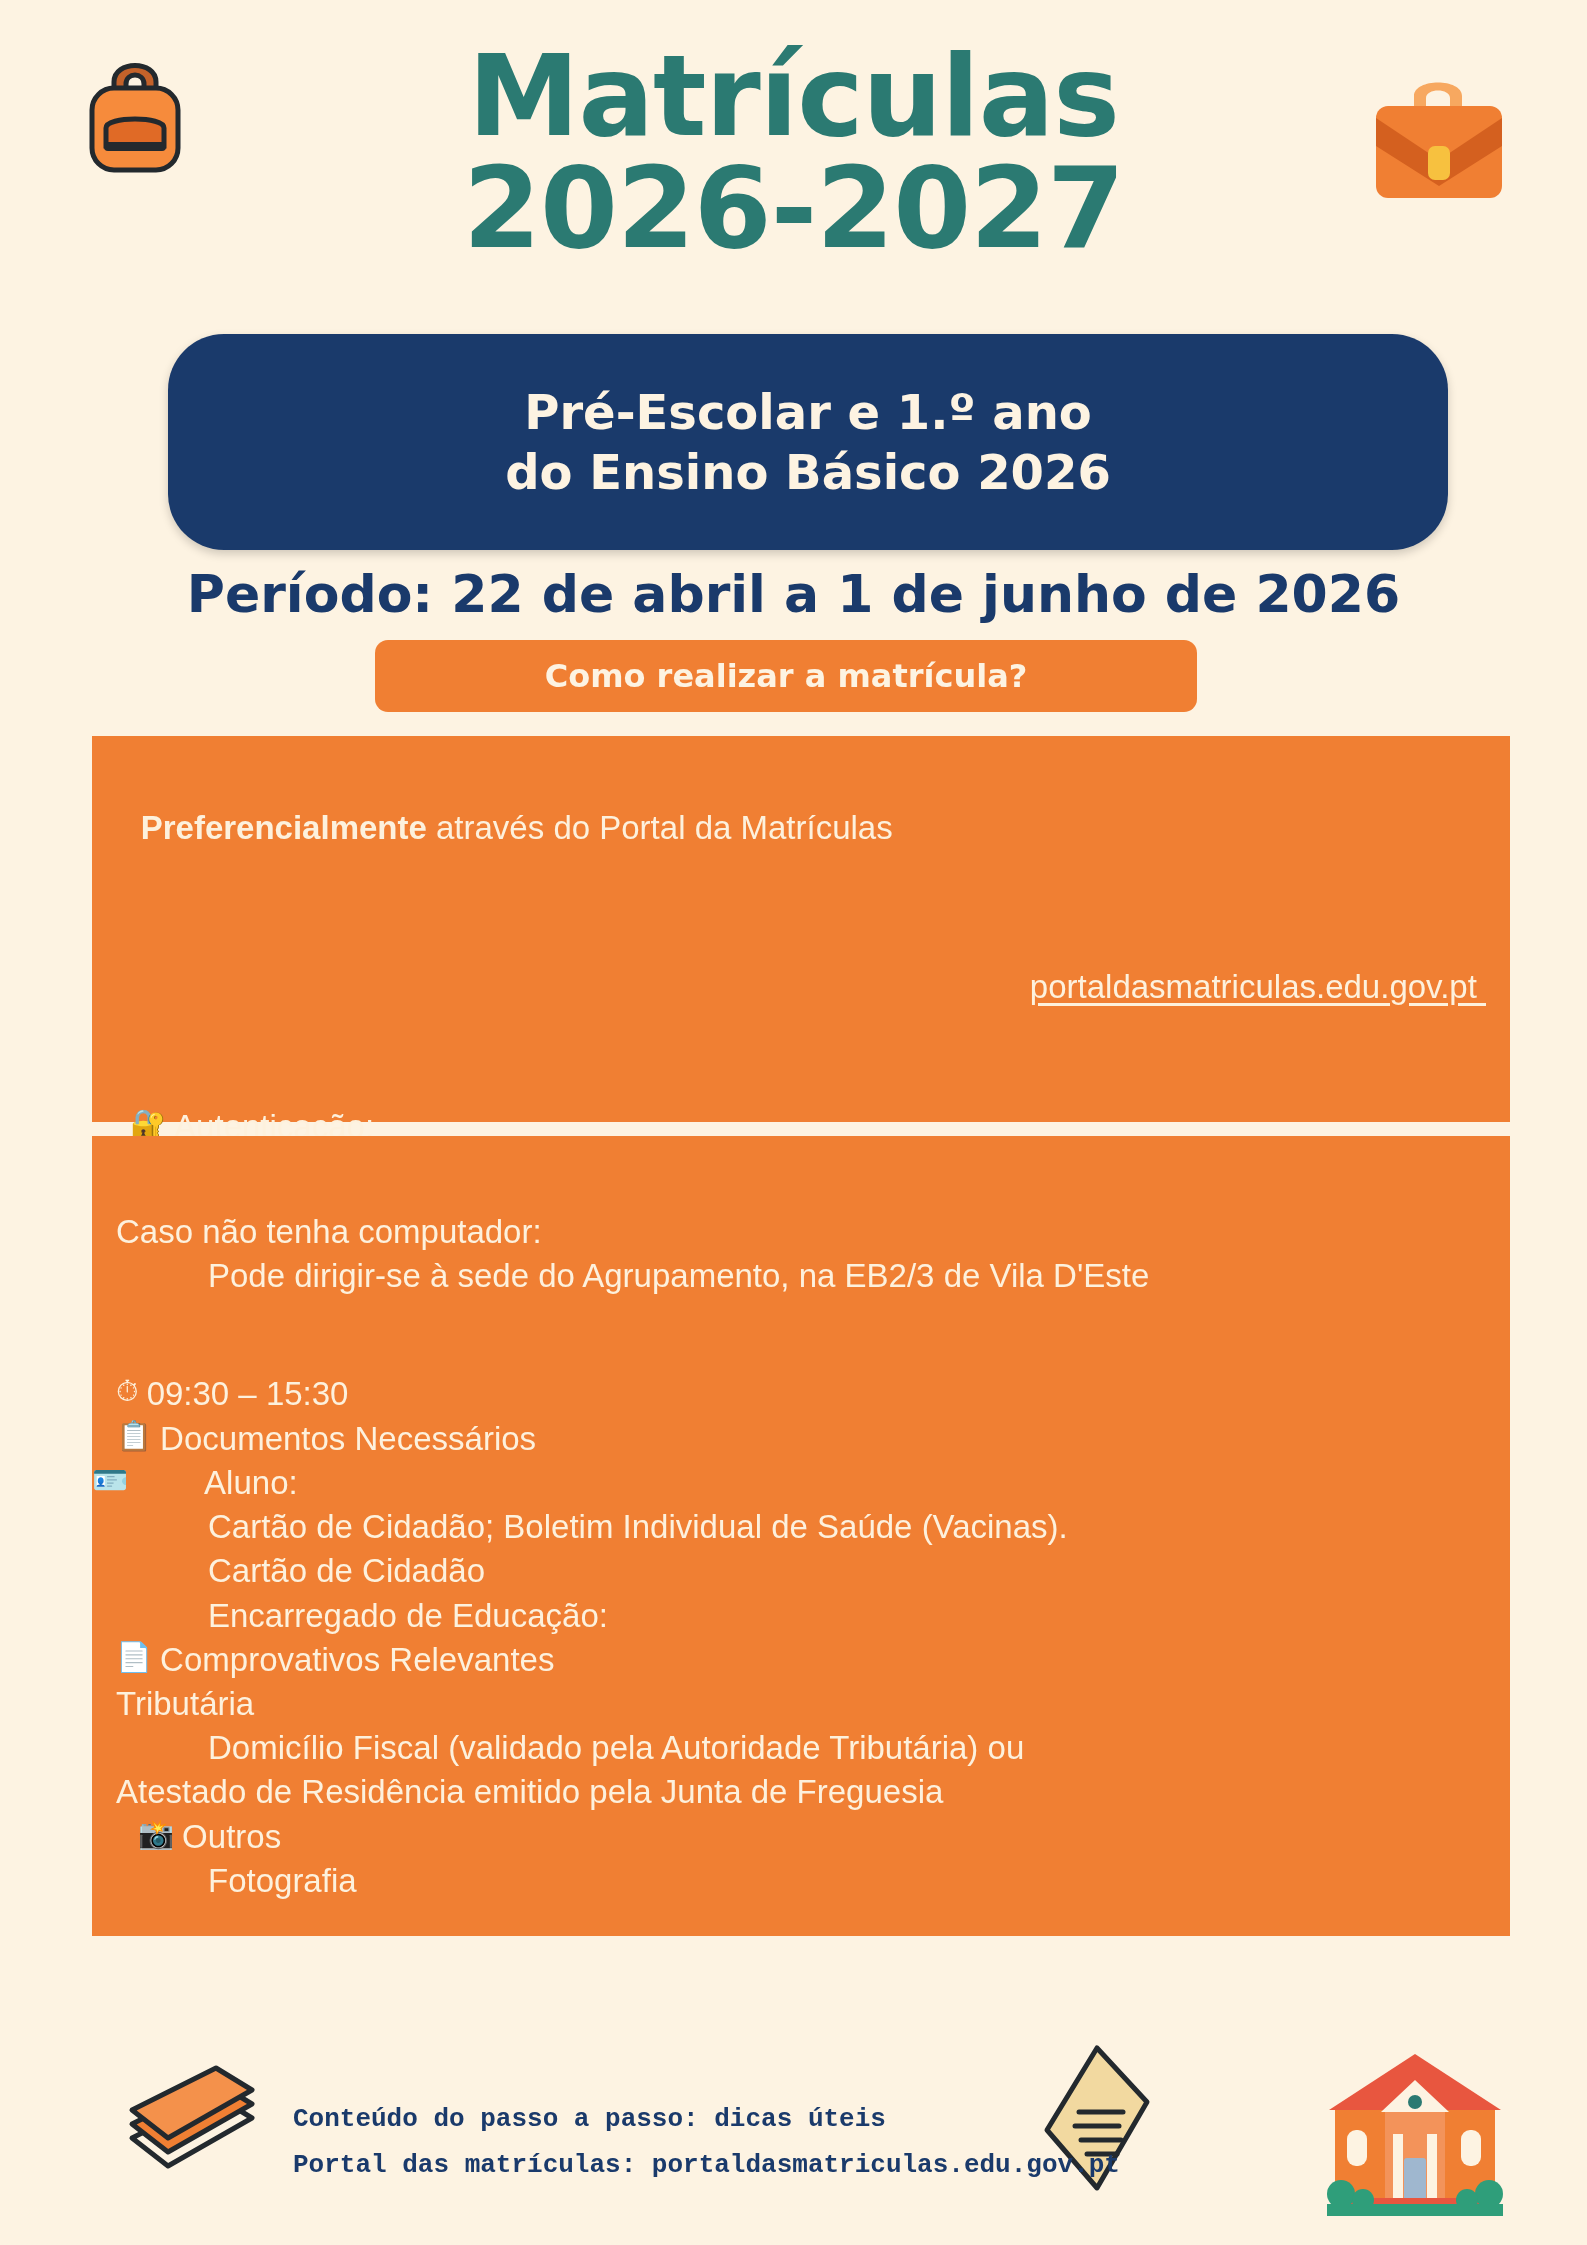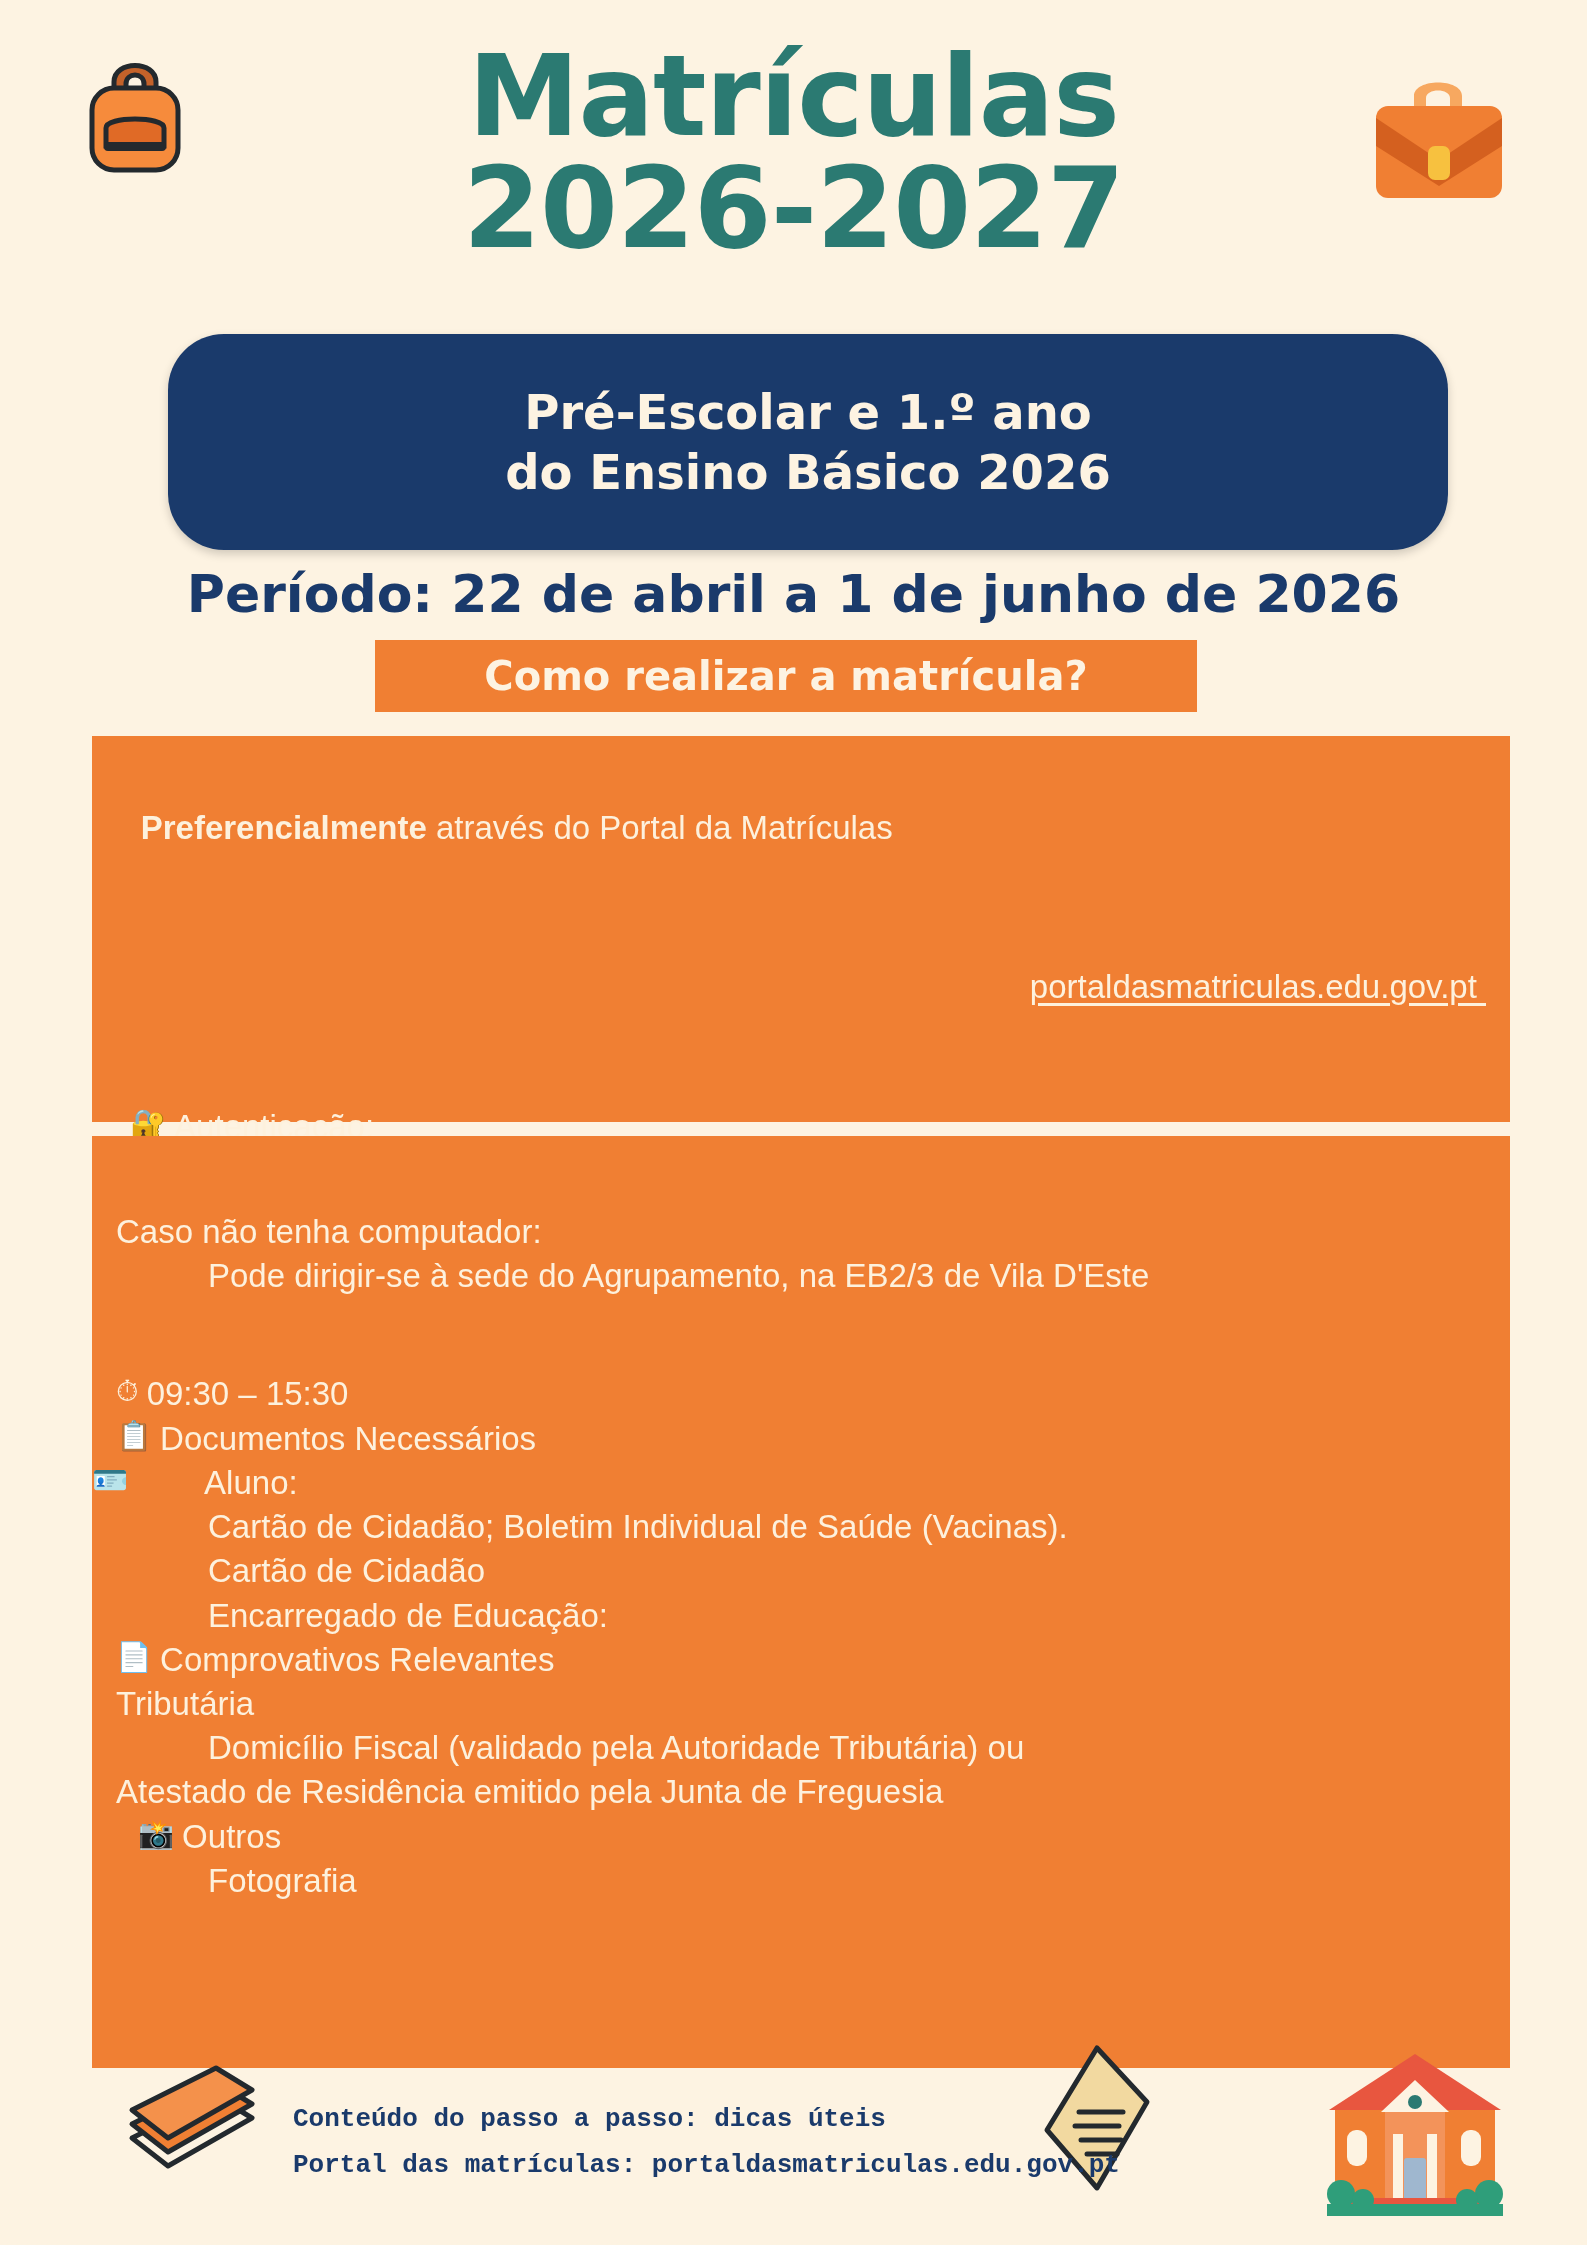--- a/index.html
+++ b/index.html
@@ -76,36 +76,37 @@
     top: 640px;
     width: 822px;
     height: 72px;
     background: #f07f33;
     display: flex;
     align-items: center;
     justify-content: center;
     color: #fdf3e2;
     font-family: "DejaVu Sans", sans-serif;
     font-weight: 700;
-    font-size: 40px;
+    font-size: 32px;
+    border-radius: 13px;
   }
 
   
   .panel {
     position: absolute;
     left: 92px;
     width: 1418px;
     background: #f07f33;
     color: #fdf1dd;
     font-family: "Liberation Sans", sans-serif;
     box-sizing: border-box;
     padding: 0 24px;
   }
   #panel-online { top: 736px;  height: 386px; padding-left: 12px; }
-  #panel-presencial { top: 1136px; height: 932px; }
+  #panel-presencial { top: 1136px; height: 800px; }
 
   .p-line {
     font-size: 30px;
     line-height: 1.34;
     white-space: pre-wrap;
   }
   .p-line.big { font-size: 33px; }
   .strong { font-weight: 700; }
   .center { text-align: right; }
   .just { text-align: justify; }

